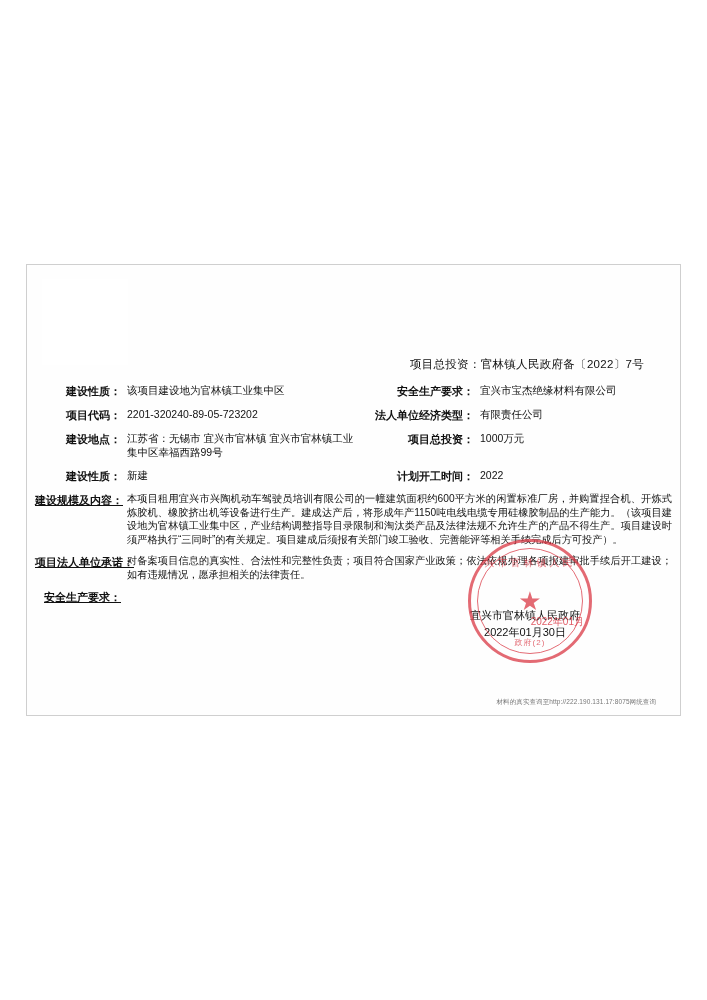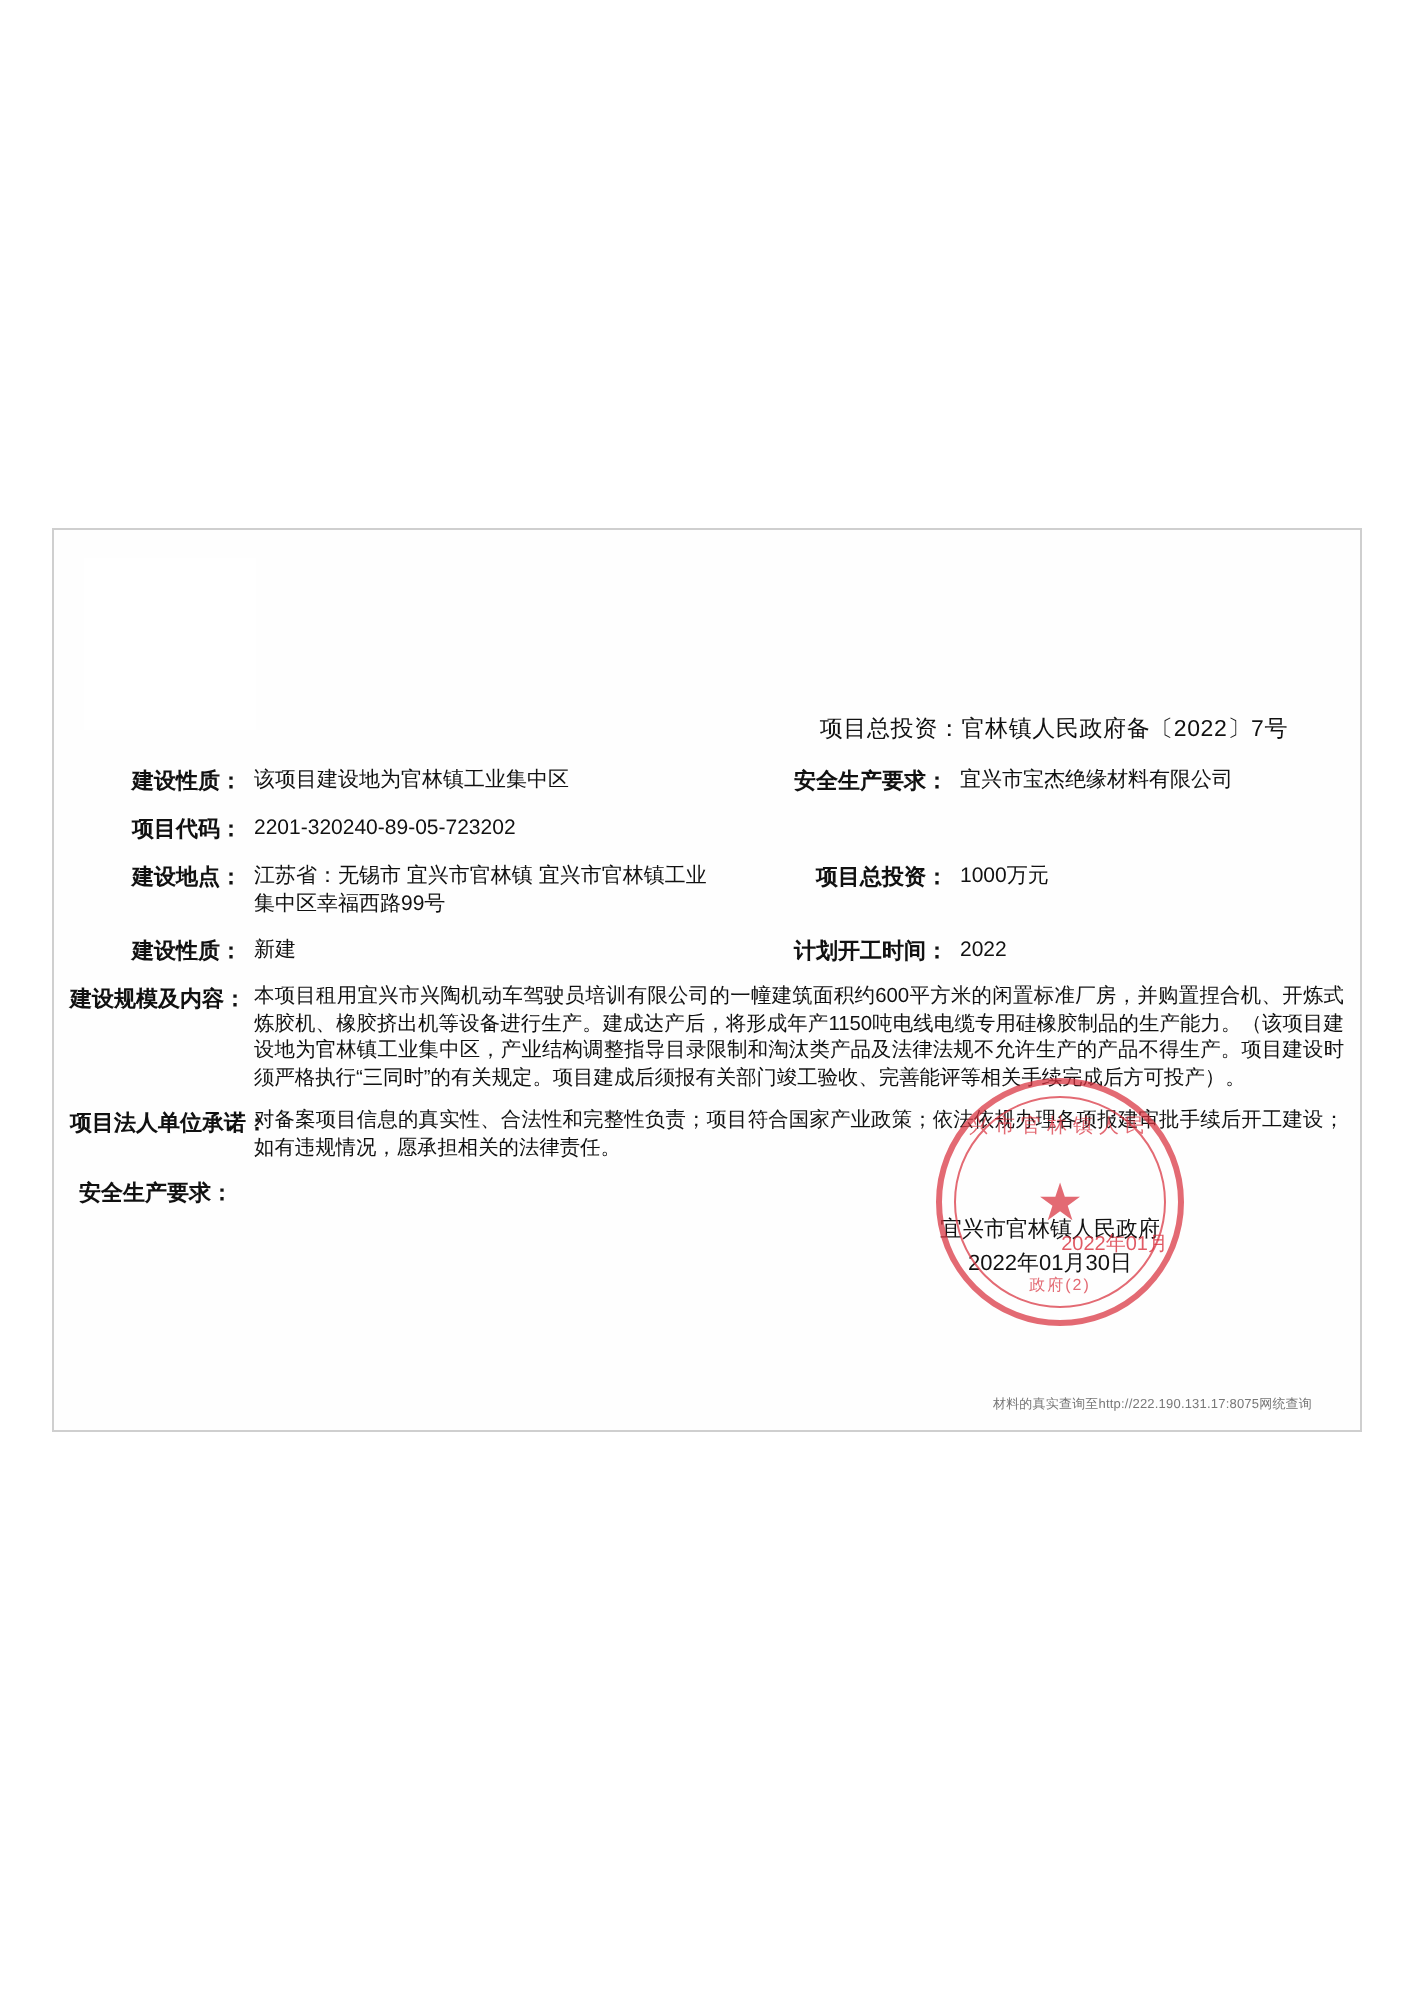--- a/index.html
+++ b/index.html
@@ -118,21 +118,21 @@
   .right-col .lbl { width: 118px; margin-right: 6px; }
   .left-col .val { width: 228px; }
   .right-col .val { width: 190px; }
 
   .fullrow {
     display: flex;
     padding-left: 8px;
     box-sizing: border-box;
     margin-bottom: 8px;
   }
-  .fullrow .lbl { width: 86px; margin-right: 6px; text-align: center; }
+  .fullrow .lbl { width: 86px; margin-right: 6px; text-align: right; text-decoration: underline; }
   .fullrow .val { width: 545px; text-align: justify; }
 
   .para {
     font-size: 10.2px;
     line-height: 13.5px;
     color: #111;
     text-align: justify;
   }
   .small-note {
     position: absolute;
@@ -240,20 +240,24 @@
           <div class="lbl">安全生产要求：</div>
           <div class="val">宜兴市宝杰绝缘材料有限公司</div>
         </div>
       </div>
 
       <div class="row">
         <div class="cell left-col">
           <div class="lbl">项目代码：</div>
           <div class="val">2201-320240-89-05-723202</div>
         </div>
+        <div class="cell right-col">
+          <div class="lbl">法人单位经济类型：</div>
+          <div class="val">有限责任公司</div>
+        </div>
       </div>
 
       <div class="row">
         <div class="cell left-col">
           <div class="lbl">建设地点：</div>
           <div class="val">江苏省：无锡市  宜兴市官林镇  宜兴市官林镇工业集中区幸福西路99号</div>
         </div>
         <div class="cell right-col">
           <div class="lbl">项目总投资：</div>
           <div class="val">1000万元</div>

